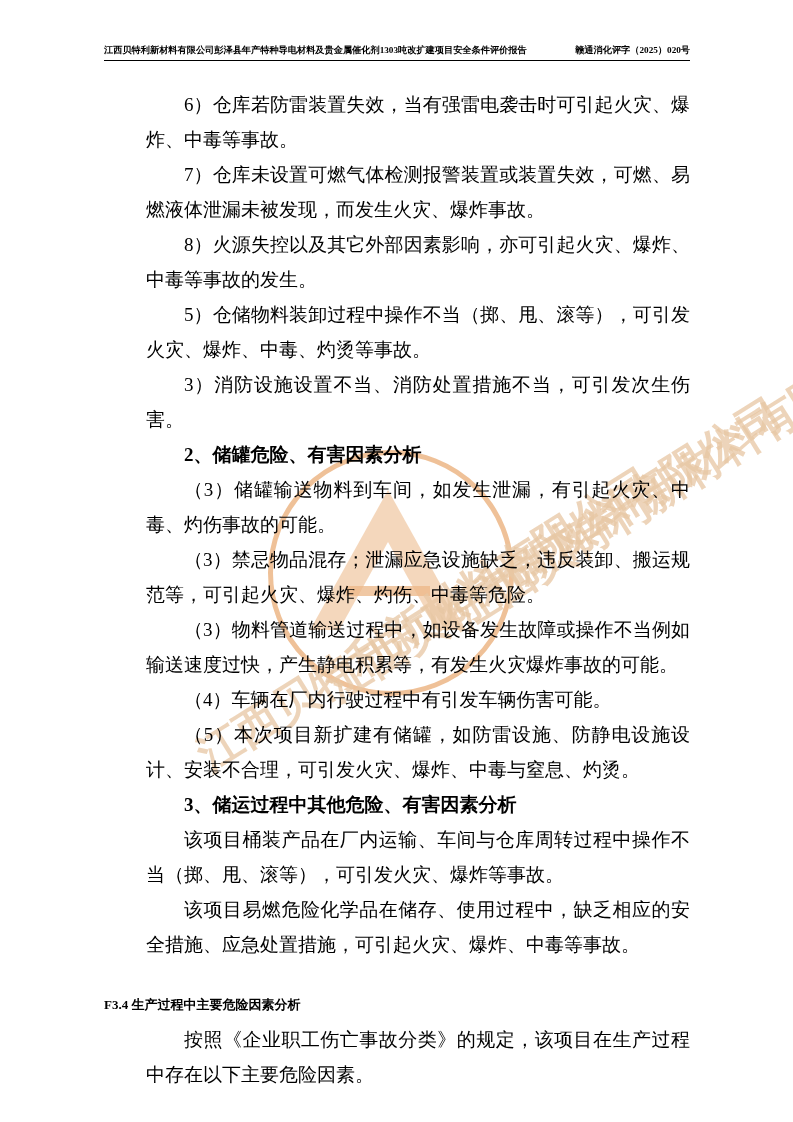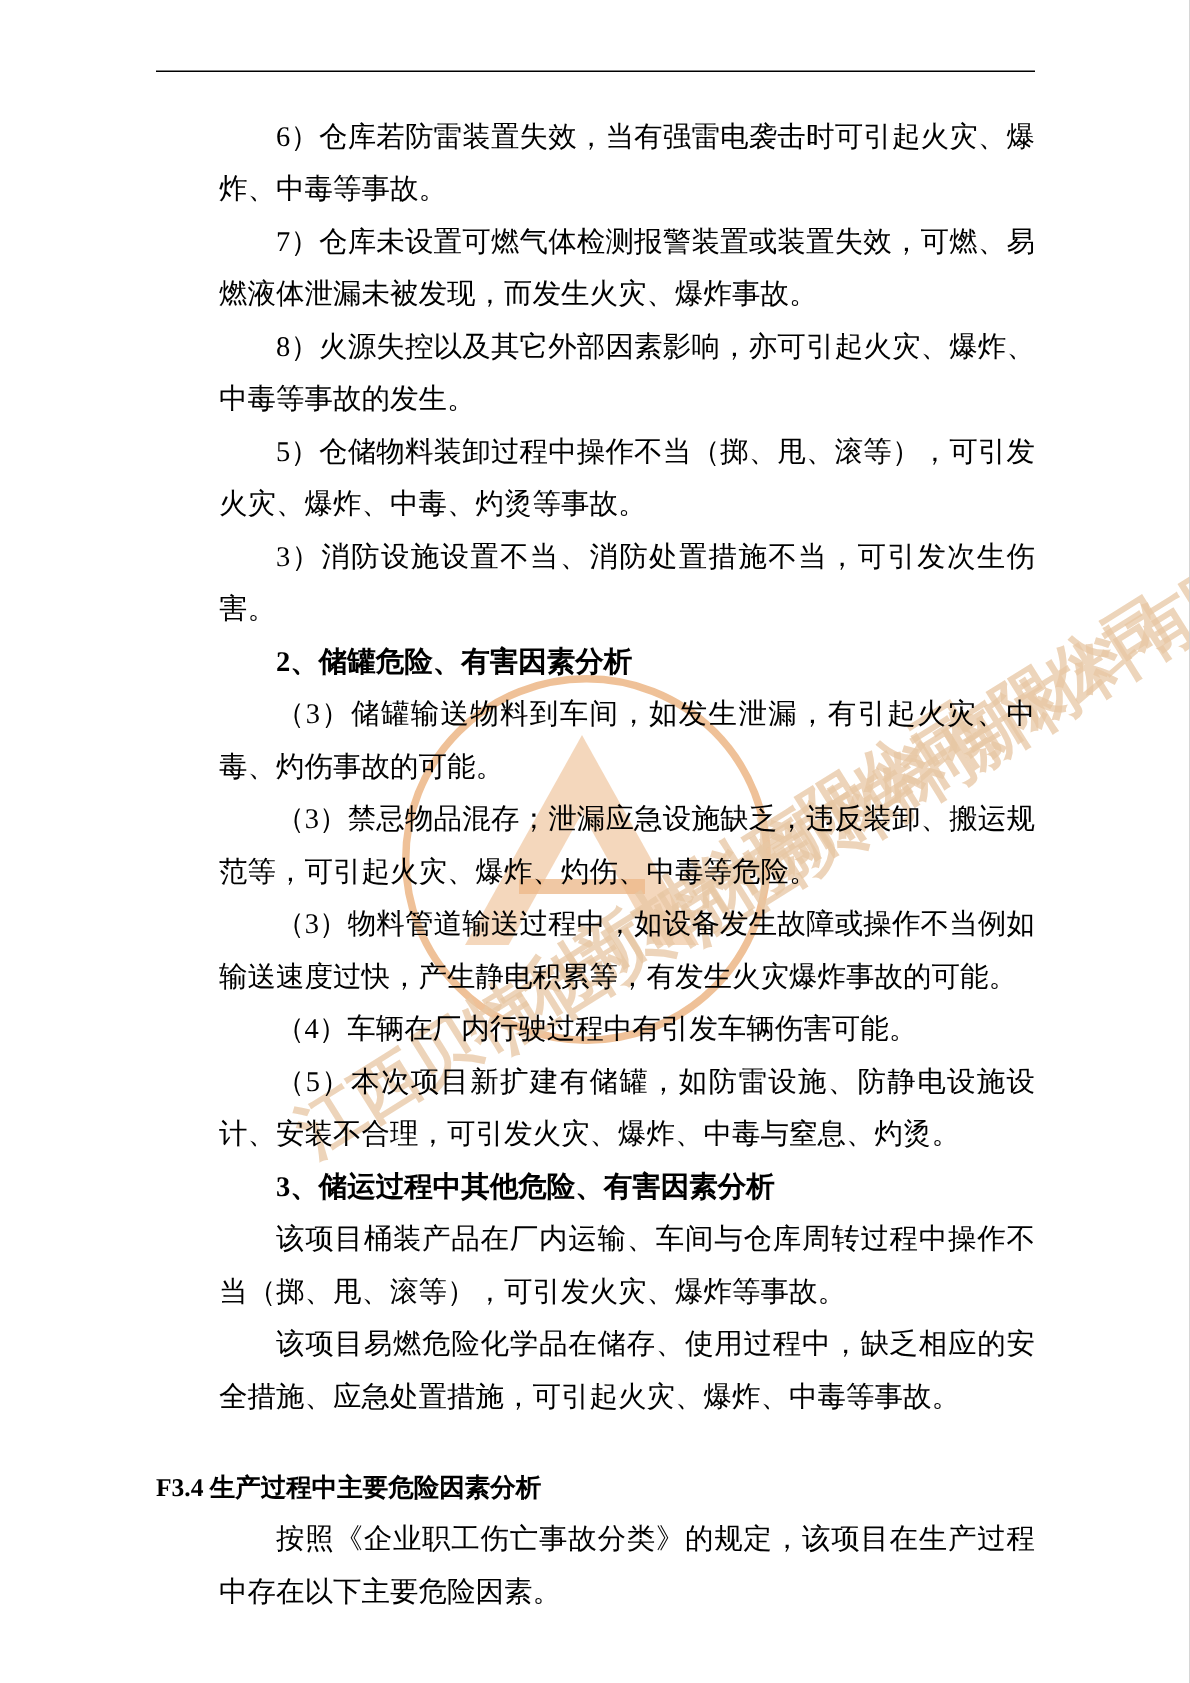--- a/index.html
+++ b/index.html
@@ -62,21 +62,21 @@
   }
   .body-text p {
     margin: 0;
     text-indent: 2em;
   }
   .body-text p.bold {
     font-weight: bold;
   }
   .heading {
     margin-top: 26px;
-    font-size: 17px;
+    font-size: 13px;
     font-weight: bold;
     line-height: 34px;
   }
   .page-number {
     position: absolute;
     left: 0;
     right: 0;
     bottom: 62px;
     text-align: center;
     font-size: 14px;
@@ -154,20 +154,24 @@
     <div class="wm-tri"></div>
     <div class="wm-tri-inner"></div>
     <div class="wm-bar"></div>
     <div class="wm-text t1">江西贝特利新材料有限公司</div>
     <div class="wm-text t2">江西贝特利新材料有限公司</div>
     <div class="wm-text t3">江西贝特利新材料有限公司</div>
   </div>
 
   <div class="content">
 
+    <div class="header-row">
+      <div class="header-left">江西贝特利新材料有限公司彭泽县年产特种导电材料及贵金属催化剂1303吨改扩建项目安全条件评价报告</div>
+      <div class="header-right">赣通消化评字（2025）020号</div>
+    </div>
     <div class="header-rule"></div>
 
     <div class="body-text">
       <p>6）仓库若防雷装置失效，当有强雷电袭击时可引起火灾、爆炸、中毒等事故。</p>
       <p>7）仓库未设置可燃气体检测报警装置或装置失效，可燃、易燃液体泄漏未被发现，而发生火灾、爆炸事故。</p>
       <p>8）火源失控以及其它外部因素影响，亦可引起火灾、爆炸、中毒等事故的发生。</p>
       <p>5）仓储物料装卸过程中操作不当（掷、甩、滚等），可引发火灾、爆炸、中毒、灼烫等事故。</p>
       <p>3）消防设施设置不当、消防处置措施不当，可引发次生伤害。</p>
 
       <p class="bold">2、储罐危险、有害因素分析</p>

